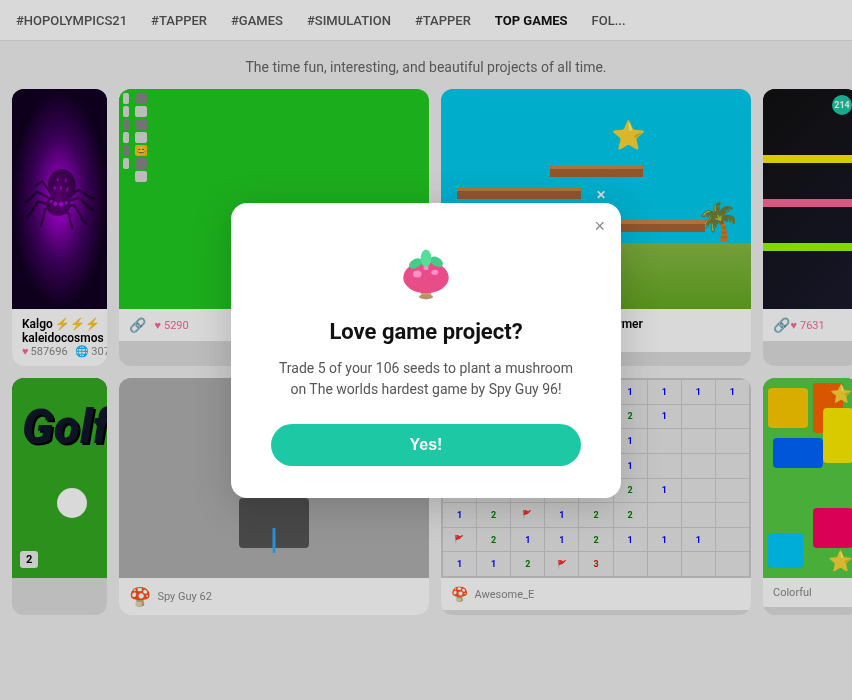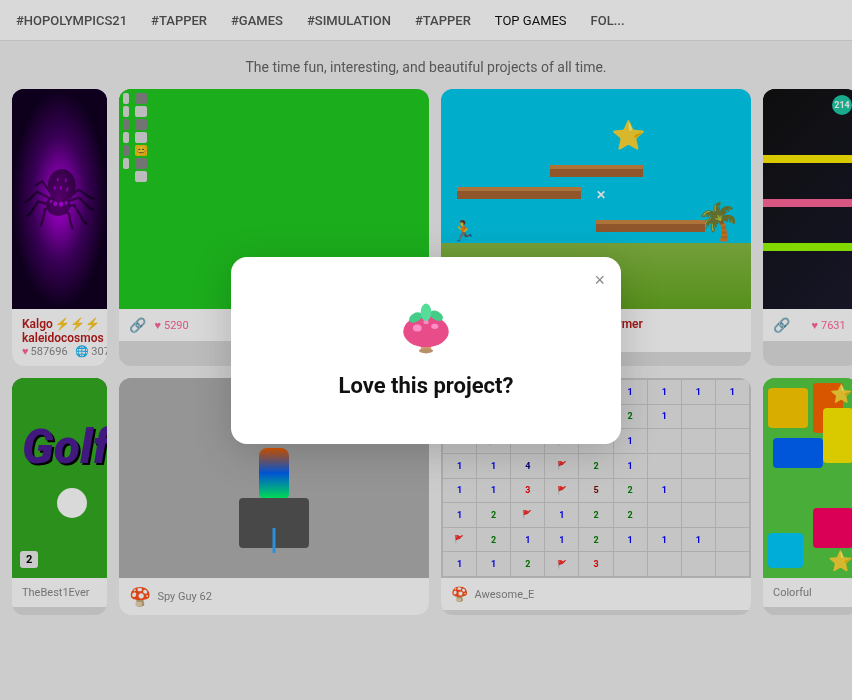--- a/index.html
+++ b/index.html
@@ -24,21 +24,21 @@
       position: relative;
       z-index: 1;
     }
     .nav-item {
       font-size: 13px;
       color: #555;
       cursor: pointer;
       white-space: nowrap;
       font-weight: 500;
     }
-    .nav-item.active { color: #111; font-weight: 400; }
+    .nav-item.active { color: #111; font-weight: 700; }
 
     
     .subtitle-bar {
       text-align: center;
       padding: 18px 0 14px;
       color: #666;
       font-size: 14px;
       background: #f0f0f0;
     }
 
@@ -122,21 +122,21 @@
       padding: 8px 10px;
       display: flex;
       align-items: center;
       justify-content: space-between;
       font-size: 12px;
       color: #666;
     }
     .card-title {
       font-weight: 600;
       font-size: 12px;
-      color: #b91c1c;
+      color: #000000;
       white-space: nowrap;
       overflow: hidden;
       text-overflow: ellipsis;
     }
     .card-stats {
       display: flex;
       align-items: center;
       gap: 8px;
       font-size: 11px;
       color: #888;
@@ -241,27 +241,26 @@
     .thumb-golf {
       background: #33aa22;
       width: 100%;
       height: 100%;
       position: relative;
       overflow: hidden;
     }
     .thumb-golf .golf-text {
       font-size: 48px;
       font-weight: 900;
-      color: #4c1d95;
+      color: #0f172a;
       position: absolute;
       top: 20px;
       left: 10px;
       font-style: italic;
       text-shadow: 2px 2px #000;
-      margin-top: 20px;
     }
     .thumb-golf .golf-circle {
       width: 30px; height: 30px;
       background: #fff;
       border-radius: 50%;
       position: absolute;
       bottom: 60px; right: 20px;
     }
 
     .minesweeper-grid {
@@ -594,41 +593,38 @@
 
   <div class="card card-neon">
     <div class="card-image" style="height:220px;">
       <div class="thumb-neon">
         <div class="neon-strip neon-yellow"></div>
         <div class="neon-strip neon-pink"></div>
         <div class="neon-strip neon-lime"></div>
       </div>
     </div>
     <div class="card-footer">
-      <div style="display:flex; align-items:center; gap:21px;">
+      <div style="display:flex; align-items:center; gap:0;">
         <div class="seed-badge">214</div>
         <span class="link-btn">🔗</span>
         <div class="heart-btn">
           <span>♥</span>
           <span>7631</span>
         </div>
       </div>
     </div>
   </div>
 
   <div class="card card-golf">
     <div class="card-image" style="height:200px;">
       <div class="thumb-golf">
         <div class="golf-text">Golf</div>
         <div class="golf-circle"></div>
         <div style="position:absolute; bottom:10px; left:8px; background:#eee; border-radius:3px; padding:2px 6px; font-size:11px; font-weight:bold;">2</div>
       </div>
-    </div>
-    <div class="card-footer">
-      <div class="card-author">TheBest1Ever</div>
     </div>
   </div>
 
   <div class="card card-spy">
     <div class="card-image" style="height:200px;">
       <div class="thumb-spy">
         <div class="platform-box"></div>
         <div class="platform-char"></div>
         <div class="platform-line"></div>
       </div>
@@ -769,15 +765,17 @@
       <ellipse cx="50" cy="38" rx="4" ry="3" fill="#ff8fc7"></ellipse>
       <ellipse cx="40" cy="33" rx="3" ry="2.5" fill="#ff8fc7"></ellipse>
 
       <ellipse cx="28" cy="28" rx="8" ry="5" fill="#44cc88" transform="rotate(-30 28 28)"></ellipse>
       <ellipse cx="52" cy="26" rx="8" ry="5" fill="#44cc88" transform="rotate(30 52 26)"></ellipse>
       <ellipse cx="40" cy="22" rx="6" ry="10" fill="#55dd99"></ellipse>
 
       <ellipse cx="40" cy="66" rx="8" ry="3" fill="#b8916a"></ellipse>
     </svg>
 
-    <div class="modal-title">Love this project?</div>
+    <div class="modal-title">Love game project?</div>
+    <div class="modal-body">Trade 5 of your 106 seeds to plant a mushroom on The worlds hardest game by Spy Guy 96!</div>
+    <button class="modal-yes-btn">Yes!</button>
   </div>
 </div>
 
 </body></html>

